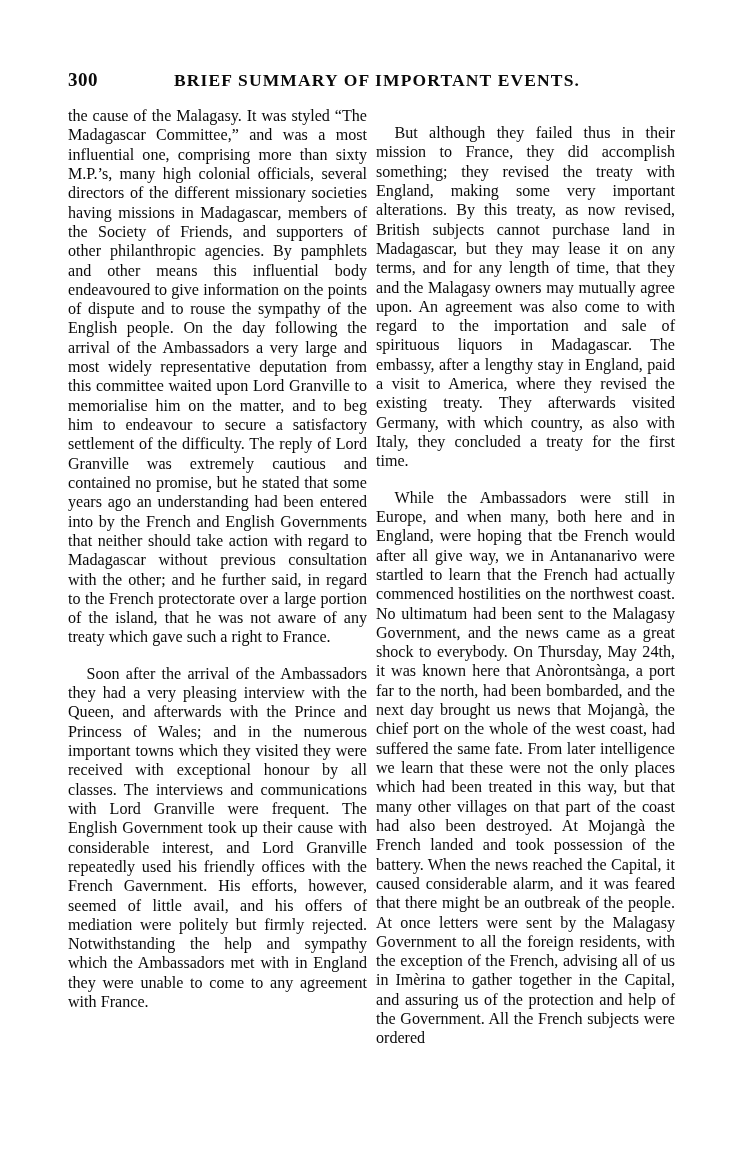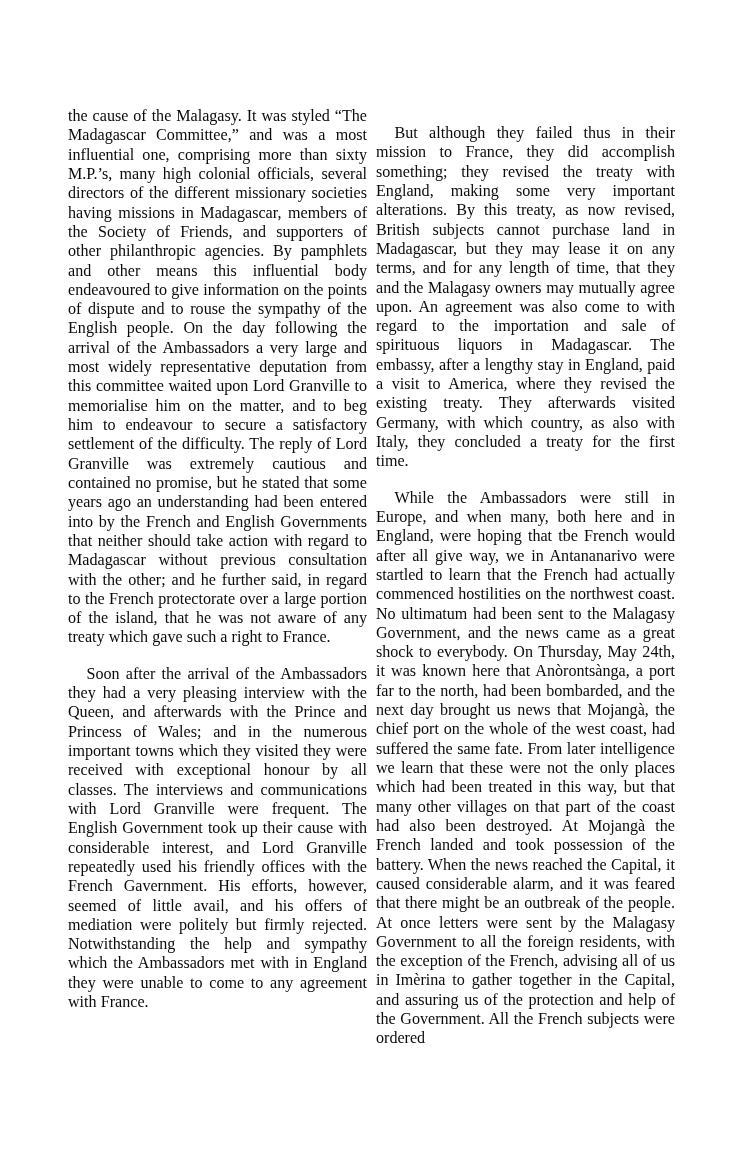--- a/index.html
+++ b/index.html
@@ -78,20 +78,24 @@
     margin-top: 17px;
   }
   
   .column p { text-align-last: left; }
 </style>
 </head>
 <body>
 
 <div class="page">
 
+  <div class="running-head">
+    <span class="folio">300</span>
+    <span class="head-title">BRIEF SUMMARY OF IMPORTANT EVENTS.</span>
+  </div>
 
   <div class="columns">
     <div class="column" id="col-left">
         <p>the cause of the Malagasy. It was styled “The Madagascar Commit­tee,” and was a most influential one, comprising more than sixty M.P.’s, many high colonial officials, several directors of the different missionary societies having missions in Mada­gascar, members of the Society of Friends, and supporters of other philanthropic agencies. By pamph­lets and other means this influen­tial body endeavoured to give in­formation on the points of dispute and to rouse the sympathy of the English people. On the day follow­ing the arrival of the Ambassadors a very large and most widely repre­sentative deputation from this com­mittee waited upon Lord Granville to memorialise him on the matter, and to beg him to endeavour to secure a satisfactory settlement of the difficulty. The reply of Lord Granville was extremely cautious and contained no promise, but he stated that some years ago an understand­ing had been entered into by the French and English Governments that neither should take action with regard to Madagascar without pre­vious consultation with the other; and he further said, in regard to the French protectorate over a large portion of the island, that he was not aware of any treaty which gave such a right to France.</p>
         <p class="indent">Soon after the arrival of the Am­bassadors they had a very pleasing interview with the Queen, and after­wards with the Prince and Princess of Wales; and in the numerous im­portant towns which they visited they were received with exceptional honour by all classes. The interviews and communications with Lord Granville were frequent. The English Govern­ment took up their cause with con­siderable interest, and Lord Granville repeatedly used his friendly offices with the French Gavernment. His efforts, however, seemed of little avail, and his offers of mediation were politely but firmly rejected. Notwithstanding the help and sym­pathy which the Ambassadors met with in England they were unable to come to any agreement with France.</p>
       </div>
     <div class="column" id="col-right">
         <p class="indent">But although they failed thus in their mission to France, they did accomplish something; they revised the treaty with England, making some very important alterations. By this treaty, as now revised, British subjects cannot purchase land in Madagascar, but they may lease it on any terms, and for any length of time, that they and the Malagasy owners may mutually agree upon. An agreement was also come to with regard to the importation and sale of spirituous liquors in Madagascar. The embassy, after a lengthy stay in England, paid a visit to America, where they revised the existing treaty. They afterwards visited Germany, with which country, as also with Italy, they concluded a treaty for the first time.</p>
         <p class="indent">While the Ambassadors were still in Europe, and when many, both here and in England, were hoping that tbe French would after all give way, we in Antananarivo were startled to learn that the French had actually commenced hostilities on the north­west coast. No ultimatum had been sent to the Malagasy Government, and the news came as a great shock to everybody. On Thursday, May 24th, it was known here that Anòrontsànga, a port far to the north, had been bombarded, and the next day brought us news that Mojangà, the chief port on the whole of the west coast, had suffered the same fate. From later intelligence we learn that these were not the only places which had been treated in this way, but that many other villages on that part of the coast had also been destroyed. At Mojangà the French landed and took possession of the battery. When the news reached the Capital, it caused considerable alarm, and it was feared that there might be an outbreak of the people. At once letters were sent by the Malagasy Government to all the foreign residents, with the excep­tion of the French, advising all of us in Imèrina to gather together in the Capital, and assuring us of the pro­tection and help of the Government. All the French subjects were ordered</p>
       </div>

